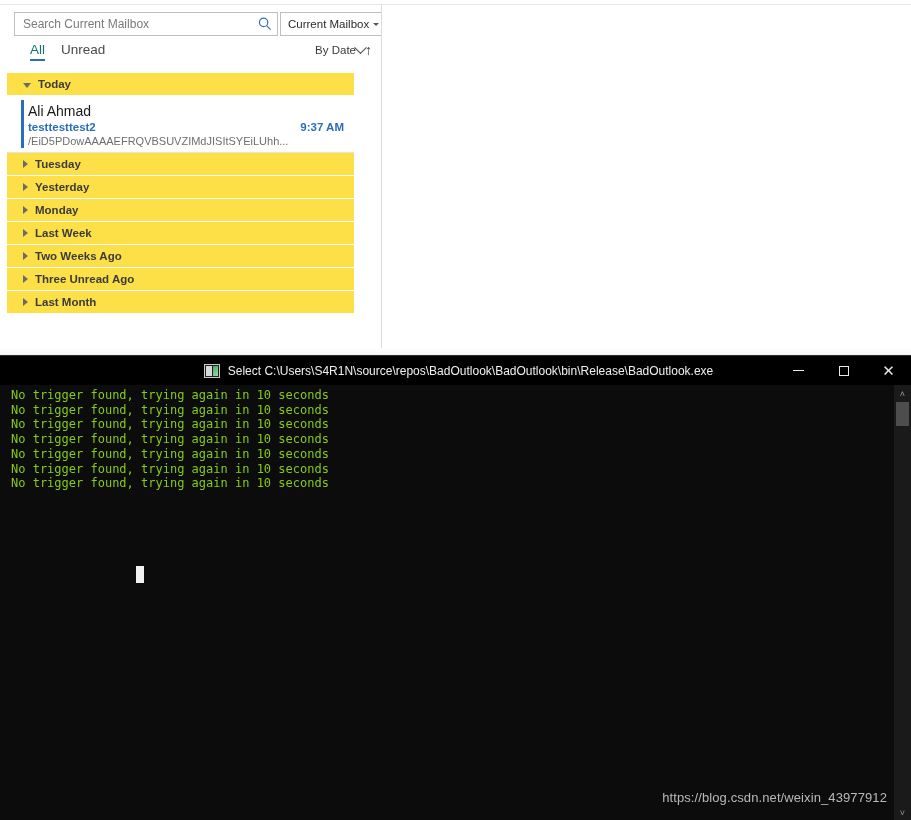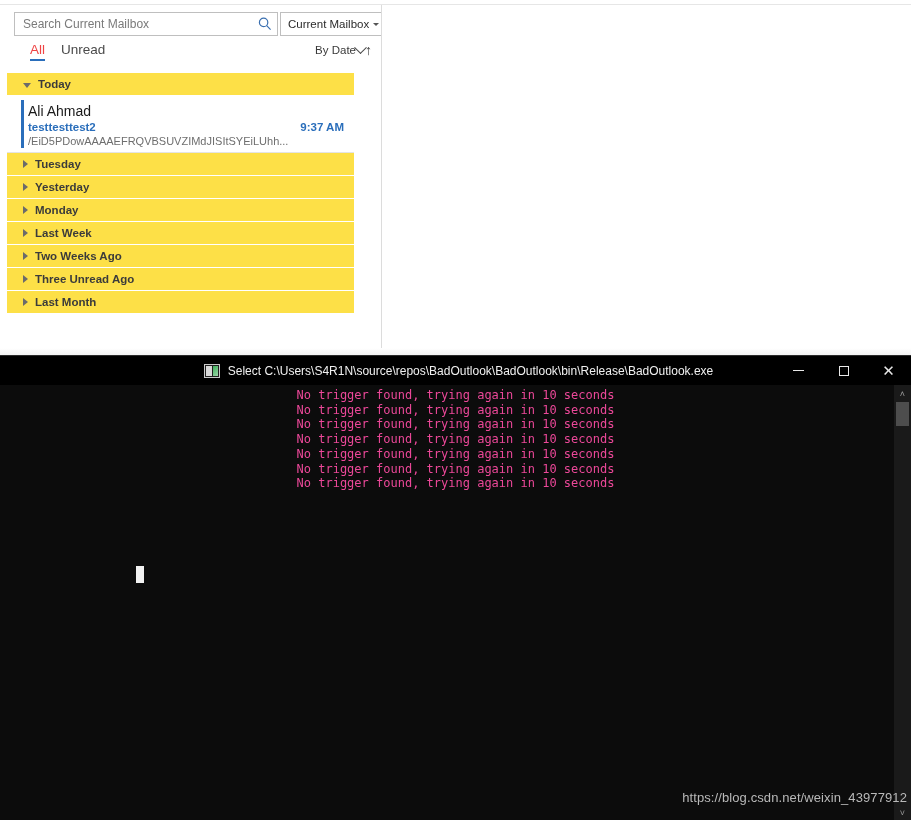--- a/index.html
+++ b/index.html
@@ -67,21 +67,21 @@
   
   .filter-row {
     position: absolute; left: 14px; top: 42px;
     width: 360px; height: 26px;
   }
   .tabs { position: absolute; left: 16px; top: 0; display: flex; gap: 16px; }
   .tab {
     font-size: 13.5px; color: #4a4a4a; cursor: default;
     padding-bottom: 4px; position: relative;
   }
-  .tab.active { color: #ef4444; }
+  .tab.active { color: #0f766e; }
   .tab.active:after {
     content: ""; position: absolute; left: 0; right: 0; bottom: 0;
     height: 2px; background: #2a6ebb;
   }
   .sortgrp {
     position: absolute; right: 2px; top: 1px;
     display: flex; align-items: center; gap: 0;
   }
   .sortgrp .by {
     font-size: 11.5px; color: #3a3a3a; white-space: nowrap;
@@ -191,23 +191,22 @@
 
   .con-body {
     position: relative;
     height: 436px; background: #0c0c0c;
     padding: 3px 0 0 0;
     overflow: hidden;
   }
   .con-line {
     font-family: "DejaVu Sans Mono", monospace;
     font-size: 12px; line-height: 14.7px;
-    color: #ec4899; white-space: pre;
-    padding-left: 0px;
-    text-align: center;
+    color: #84cc16; white-space: pre;
+    padding-left: 11px;
   }
   .con-cursor {
     position: absolute; left: 136px; top: 181px;
     width: 8px; height: 17px; background: #f2f2f2;
   }
 
   .con-scroll {
     position: absolute; right: 0; top: 0; width: 17px; height: 436px;
     background: #1a1a1a;
     display: flex; flex-direction: column; justify-content: space-between;
@@ -216,21 +215,21 @@
   .sb-arrow {
     width: 17px; height: 17px; color: #9a9a9a; font-size: 9px;
     display: flex; align-items: center; justify-content: center;
   }
   .sb-thumb {
     position: absolute; top: 17px; left: 2px;
     width: 13px; height: 24px; background: #4d4d4d;
   }
 
   .watermark {
-    position: absolute; right: 4px; bottom: 16px;
+    position: absolute; right: 24px; bottom: 16px;
     font-size: 13px; color: #b9b9b9;
     font-family: "Liberation Sans", sans-serif;
     white-space: nowrap;
     letter-spacing: .1px;
   }
 </style>
 </head>
 <body>
 
 <div id="root">

